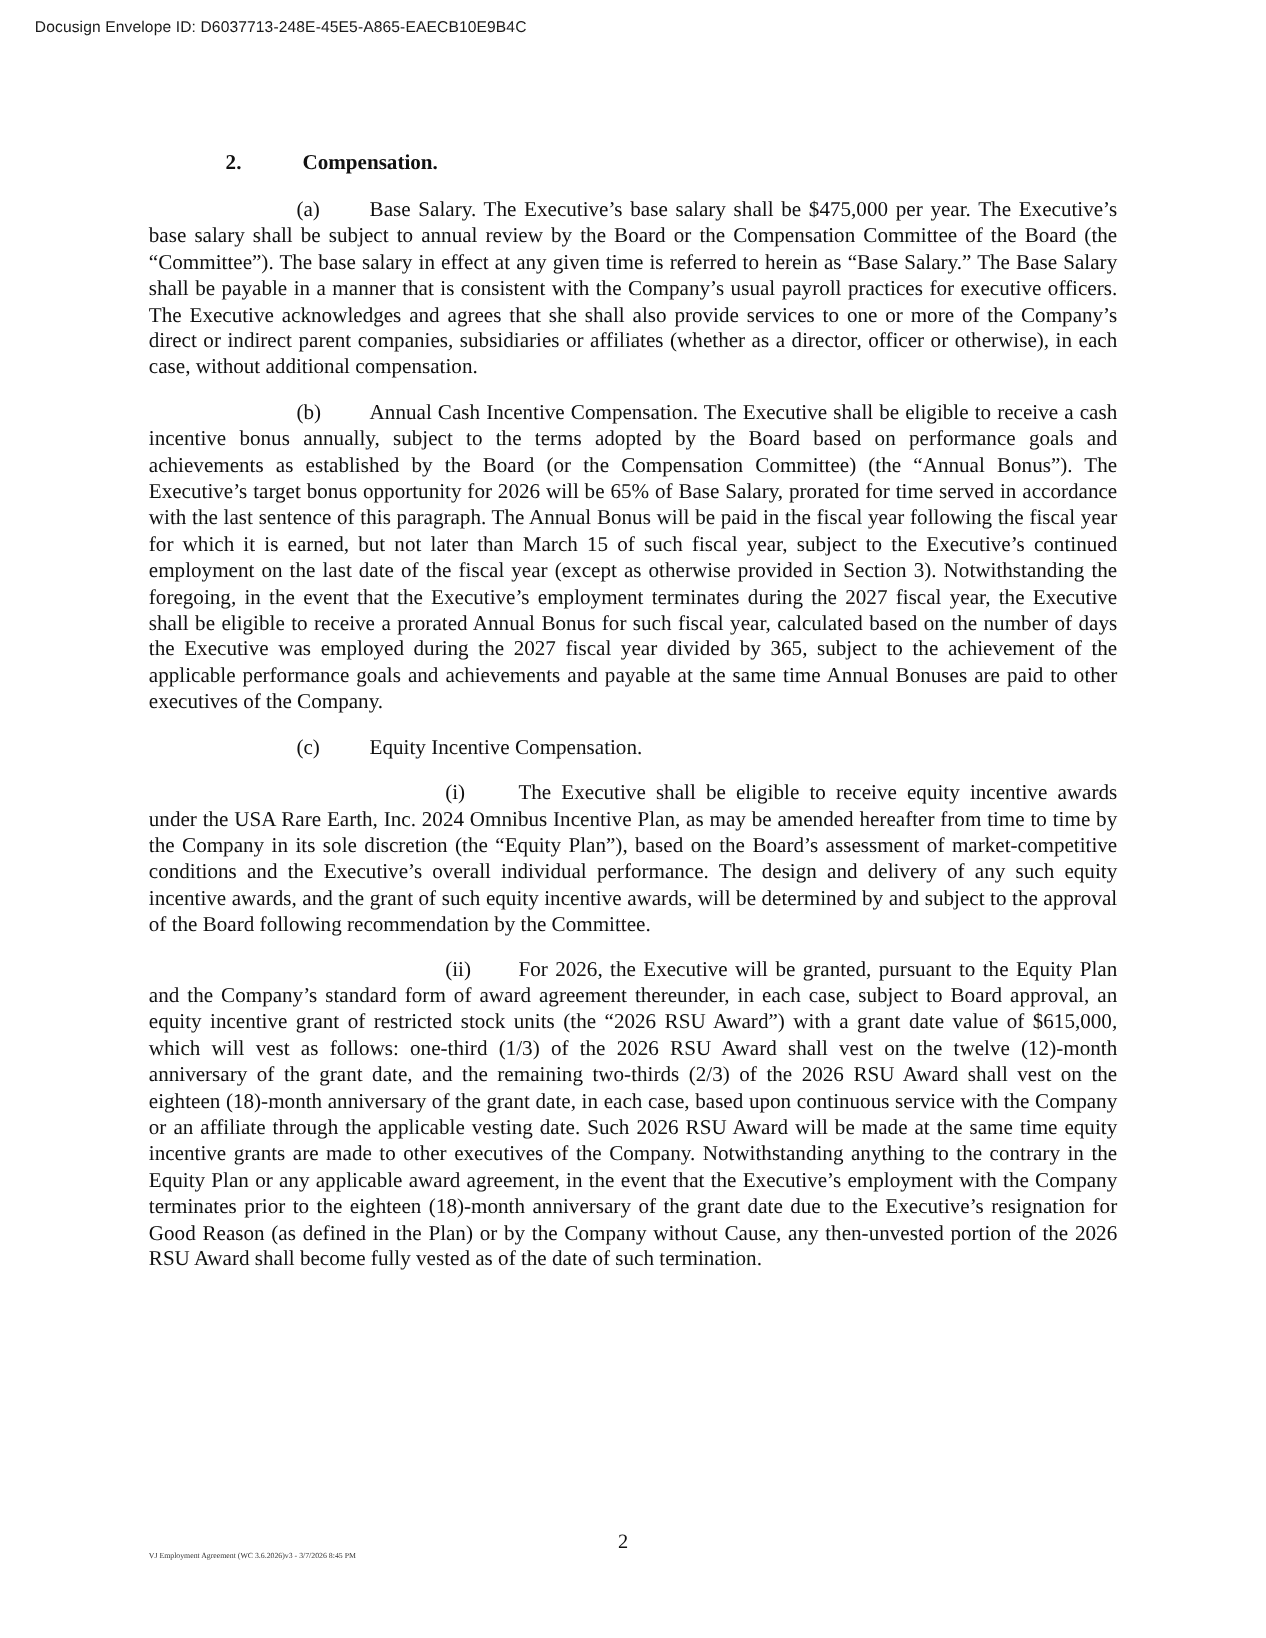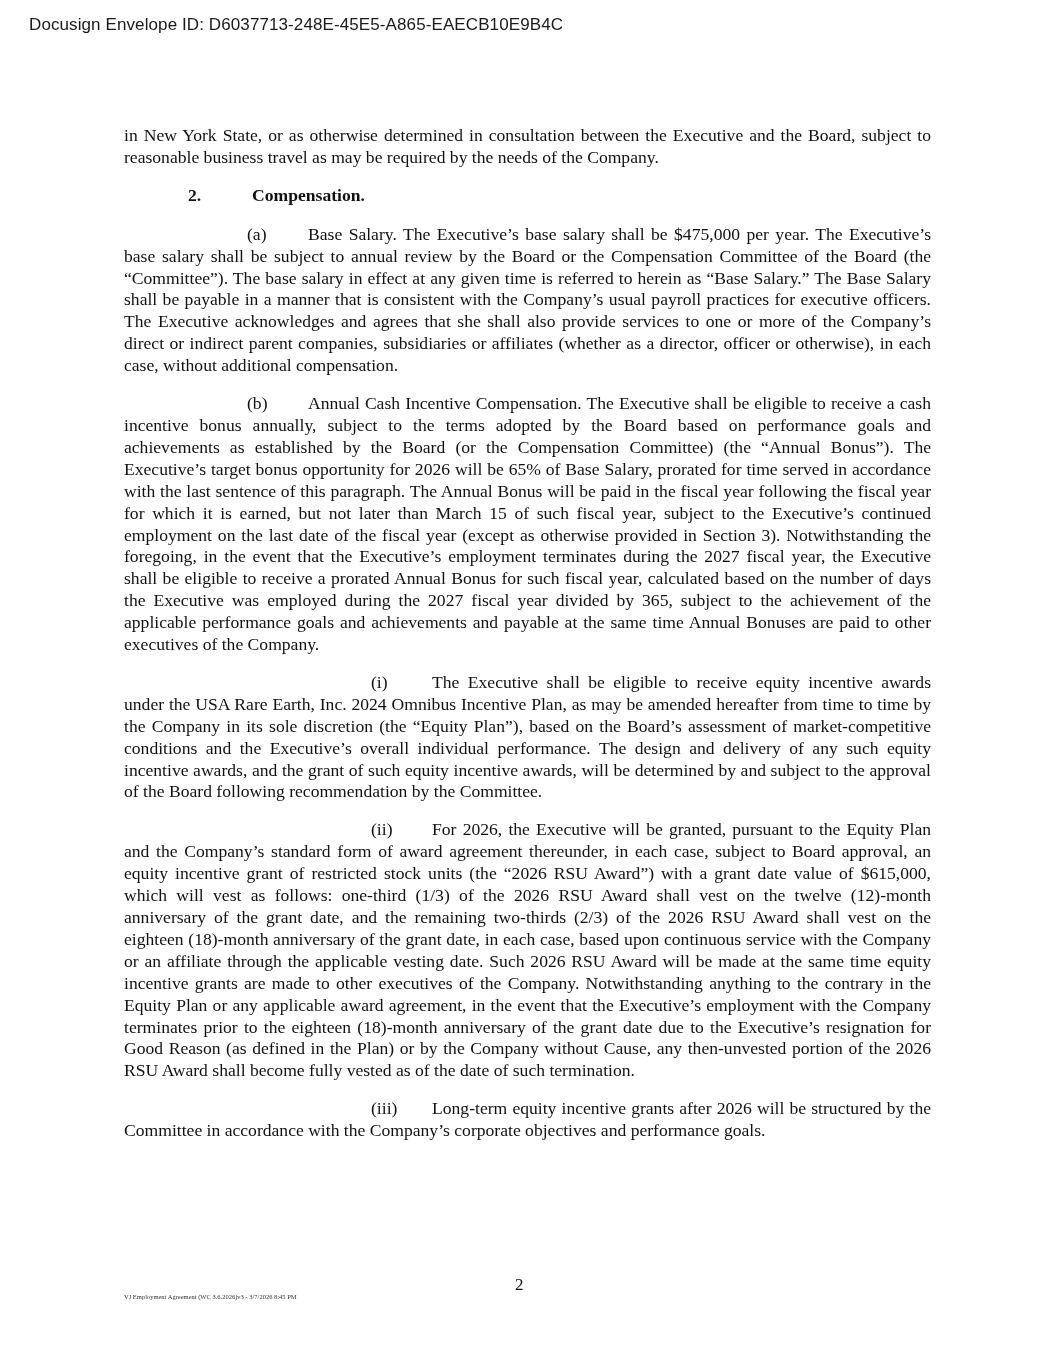--- a/index.html
+++ b/index.html
@@ -1,19 +1,19 @@
 <!DOCTYPE html>
 <html><head>
 <meta charset="utf-8">
 <style>
   html, body { margin: 0; padding: 0; background: #ffffff; }
   body { width: 1055px; height: 1365px; position: relative; overflow: hidden; color: #111; }
   .envelope {
     position: absolute; left: 29px; top: 15px;
-    font-family: "Liberation Sans", sans-serif; font-size: 17px; color: #1a1a1a;
+    font-family: "Liberation Sans", sans-serif; font-size: 13px; color: #1a1a1a;
     letter-spacing: 0.1px;
   }
   .page {
     position: absolute; left: 124px; top: 125px; width: 807px;
     font-family: "Liberation Serif", serif; font-size: 17.6px; line-height: 21.9px;
   }
   .para {
     text-align: justify; margin: 0 0 16px 0;
   }
   .para.last { text-align-last: left; }
@@ -32,46 +32,43 @@
     font-family: "Liberation Serif", serif; font-size: 6.5px; color: #333;
   }
 </style>
 </head>
 <body>
 
 <div class="envelope">Docusign Envelope ID: D6037713-248E-45E5-A865-EAECB10E9B4C</div>
 
 <div class="page">
 
-  <p class="para last">
-    <span>in New York State, or as otherwise determined in consultation between the Executive and the Board, subject to reasonable business travel as may be required by the needs of the Company.</span>
-  </p>
 
   <div class="sec-heading">
     <span class="num">2.</span>
     <span style="padding-left:0;text-align:right;">Compensation.</span>
   </div>
 
   <p class="para last">
     <span style="display:inline-block;width:123px;"></span><span class="label-a">(a)</span><span class="u">Base Salary</span><span>.  The Executive’s base salary shall be $475,000 per year.  The Executive’s base salary shall be subject to annual review by the Board or the Compensation Committee of the Board (the “</span><span class="u">Committee</span><span>”).  The base salary in effect at any given time is referred to herein as “</span><span class="u">Base Salary</span><span>.” The Base Salary shall be payable in a manner that is consistent with the Company’s usual payroll practices for executive officers.  The Executive acknowledges and agrees that she shall also provide services to one or more of the Company’s direct or indirect parent companies, subsidiaries or affiliates (whether as a director, officer or otherwise), in each case, without additional compensation.</span>
   </p>
 
   <p class="para last">
     <span style="display:inline-block;width:123px;"></span><span class="label-a">(b)</span><span class="u">Annual Cash Incentive Compensation</span><span>.  The Executive shall be eligible to receive a cash incentive bonus annually, subject to the terms adopted by the Board based on performance goals and achievements as established by the Board (or the Compensation Committee) (the “</span><span class="u">Annual Bonus</span><span>”).  The Executive’s target bonus opportunity for 2026 will be 65% of Base Salary, prorated for time served in accordance with the last sentence of this paragraph.  The Annual Bonus will be paid in the fiscal year following the fiscal year for which it is earned, but not later than March 15 of such fiscal year, subject to the Executive’s continued employment on the last date of the fiscal year (except as otherwise provided in </span><span class="u">Section 3</span><span>).  Notwithstanding the foregoing, in the event that the Executive’s employment terminates during the 2027 fiscal year, the Executive shall be eligible to receive a prorated Annual Bonus for such fiscal year, calculated based on the number of days the Executive was employed during the 2027 fiscal year divided by 365, subject to the achievement of the applicable performance goals and achievements and payable at the same time Annual Bonuses are paid to other executives of the Company.</span>
   </p>
 
+  <p class="para">
+    <span style="display:inline-block;width:123px;"></span><span class="label-a">(c)</span><span class="u">Equity Incentive Compensation</span><span>.</span>
+  </p>
 
   <p class="para last">
     <span style="display:inline-block;width:247px;"></span><span class="label-a">(i)</span><span>The Executive shall be eligible to receive equity incentive awards under the USA Rare Earth, Inc. 2024 Omnibus Incentive Plan, as may be amended hereafter from time to time by the Company in its sole discretion (the “</span><span class="u">Equity Plan</span><span>”), based on the Board’s assessment of market-competitive conditions and the Executive’s overall individual performance.  The design and delivery of any such equity incentive awards, and the grant of such equity incentive awards, will be determined by and subject to the approval of the Board following recommendation by the Committee.</span>
   </p>
 
   <p class="para last">
     <span style="display:inline-block;width:247px;"></span><span class="label-a">(ii)</span><span>For 2026, the Executive will be granted, pursuant to the Equity Plan and the Company’s standard form of award agreement thereunder, in each case, subject to Board approval, an equity incentive grant of restricted stock units (the “</span><span class="u">2026 RSU Award</span><span>”) with a grant date value of $615,000, which will vest as follows: one-third (1/3) of the 2026 RSU Award shall vest on the twelve (12)-month anniversary of the grant date, and the remaining two-thirds (2/3) of the 2026 RSU Award shall vest on the eighteen (18)-month anniversary of the grant date, in each case, based upon continuous service with the Company or an affiliate through the applicable vesting date.  Such 2026 RSU Award will be made at the same time equity incentive grants are made to other executives of the Company.  Notwithstanding anything to the contrary in the Equity Plan or any applicable award agreement, in the event that the Executive’s employment with the Company terminates prior to the eighteen (18)-month anniversary of the grant date due to the Executive’s resignation for Good Reason (as defined in the Plan) or by the Company without Cause, any then-unvested portion of the 2026 RSU Award shall become fully vested as of the date of such termination.</span>
   </p>
 
-  <p class="para last">
-    <span style="display:inline-block;width:247px;"></span><span class="label-a">(iii)</span><span>Long-term equity incentive grants after 2026 will be structured by the Committee in accordance with the Company’s corporate objectives and performance goals.</span>
-  </p>
 
 </div>
 
 <div class="page-num">2</div>
 <div class="footer-ref">VJ Employment Agreement (WC 3.6.2026)v3 - 3/7/2026 8:45 PM</div>
 
 </body></html>

